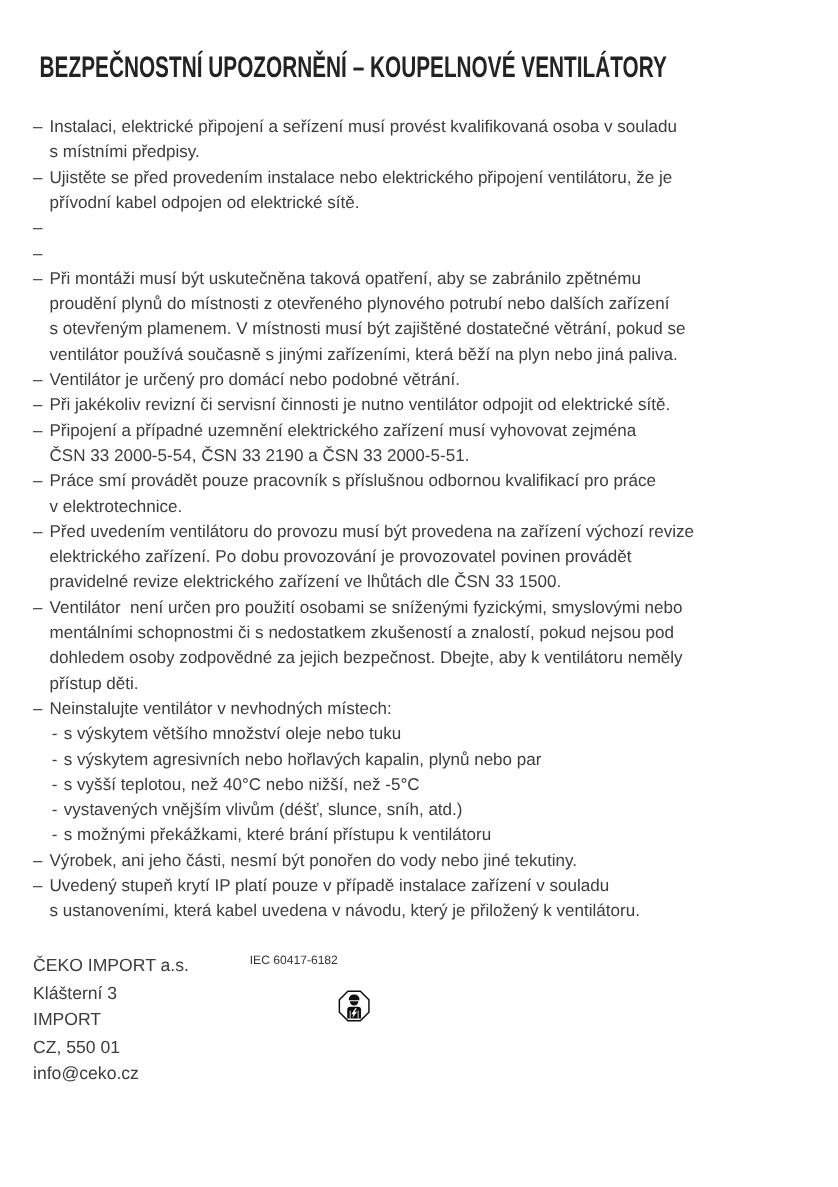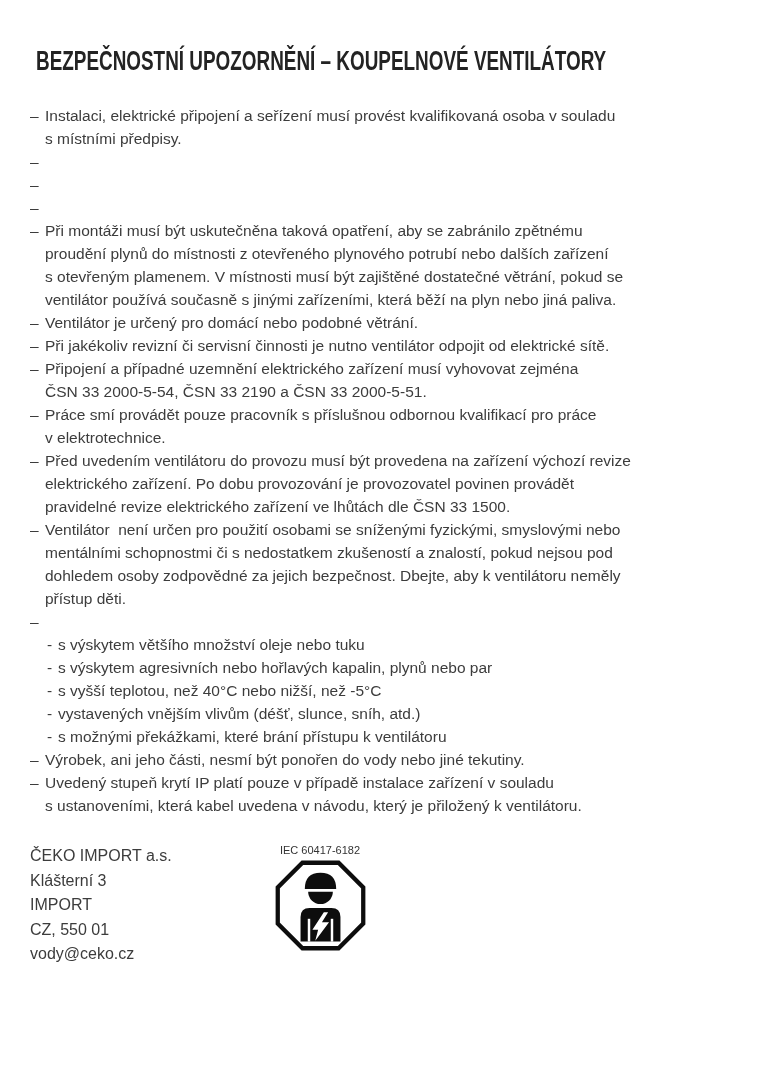--- a/index.html
+++ b/index.html
@@ -51,35 +51,33 @@
     align-items:flex-start;
   }
   .w-submarker{
     flex:0 0 11px;
     width:11px;
   }
   .footer{
     display:flex;
     align-items:flex-start;
     margin-top:27px;
-    gap:38px;
   }
   .company{
     font-size:16px;
     line-height:24.5px;
     color:#3c3c3c;
     width:165px;
   }
   .company div{white-space:nowrap;}
   .symbol-block{
     margin-left:32px;
     width:110px;
     display:flex;
-    flex-direction:column;
-    align-items:center;
+    flex-direction:row;
   }
   .symbol-label{
     font-size:11px;
     color:#333333;
     margin-bottom:2px;
     white-space:nowrap;
   }
   .symbol-svg{
     width:95px;height:95px;
     display:block;
@@ -93,20 +91,22 @@
   <h1 class="doc-title">BEZPEČNOSTNÍ UPOZORNĚNÍ – KOUPELNOVÉ VENTILÁTORY</h1>
 
   <div class="warning-list">
       <div class="w-item">
         <span class="w-marker">–</span>
         <span class="w-text">Instalaci, elektrické připojení a seřízení musí provést kvalifikovaná osoba v souladu
 s místními předpisy.</span>
       </div>
       <div class="w-item">
         <span class="w-marker">–</span>
+        <span class="w-text">Ujistěte se před provedením instalace nebo elektrického připojení ventilátoru, že je
+přívodní kabel odpojen od elektrické sítě.</span>
       </div>
       <div class="w-item">
         <span class="w-marker">–</span>
       </div>
       <div class="w-item">
         <span class="w-marker">–</span>
       </div>
       <div class="w-item">
         <span class="w-marker">–</span>
         <span class="w-text">Při montáži musí být uskutečněna taková opatření, aby se zabránilo zpětnému
@@ -140,20 +140,21 @@
       </div>
       <div class="w-item">
         <span class="w-marker">–</span>
         <span class="w-text">Ventilátor  není určen pro použití osobami se sníženými fyzickými, smyslovými nebo
 mentálními schopnostmi či s nedostatkem zkušeností a znalostí, pokud nejsou pod
 dohledem osoby zodpovědné za jejich bezpečnost. Dbejte, aby k ventilátoru neměly
 přístup děti.</span>
       </div>
       <div class="w-item">
         <span class="w-marker">–</span>
+        <span class="w-text">Neinstalujte ventilátor v nevhodných místech:</span>
       </div>
       <div class="w-sublist">
         <div class="w-subitem">
           <span class="w-submarker">-</span>
           <span class="w-text">s výskytem většího množství oleje nebo tuku</span>
         </div>
         <div class="w-subitem">
           <span class="w-submarker">-</span>
           <span class="w-text">s výskytem agresivních nebo hořlavých kapalin, plynů nebo par</span>
         </div>
@@ -180,21 +181,21 @@
 s ustanoveními, která kabel uvedena v návodu, který je přiložený k ventilátoru.</span>
       </div>
     </div>
 
   <div class="footer">
     <div class="company">
         <div>ČEKO IMPORT a.s.</div>
         <div>Klášterní 3</div>
         <div>IMPORT</div>
         <div>CZ, 550 01</div>
-        <div>vody@ceko.cz</div>
+        <div>info@ceko.cz</div>
       </div>
     <div class="symbol-block">
       <div class="symbol-label">IEC 60417-6182</div>
       <svg class="symbol-svg" viewBox="0 0 100 100" xmlns="http://www.w3.org/2000/svg" aria-hidden="true">
 
         <polygon points="31,5 69,5 95,31 95,69 69,95 31,95 5,69 5,31" fill="#ffffff" stroke="#0d0d0d" stroke-width="4.5" stroke-linejoin="miter"></polygon>
 
         <path d="M33.5 32.5 Q33.5 15.5 50 15.5 Q66.5 15.5 66.5 32.5 L33.5 32.5 Z" fill="#0d0d0d"></path>
 
         <path d="M37 35.5 A13 13 0 0 0 63 35.5 Z" fill="#0d0d0d"></path>

